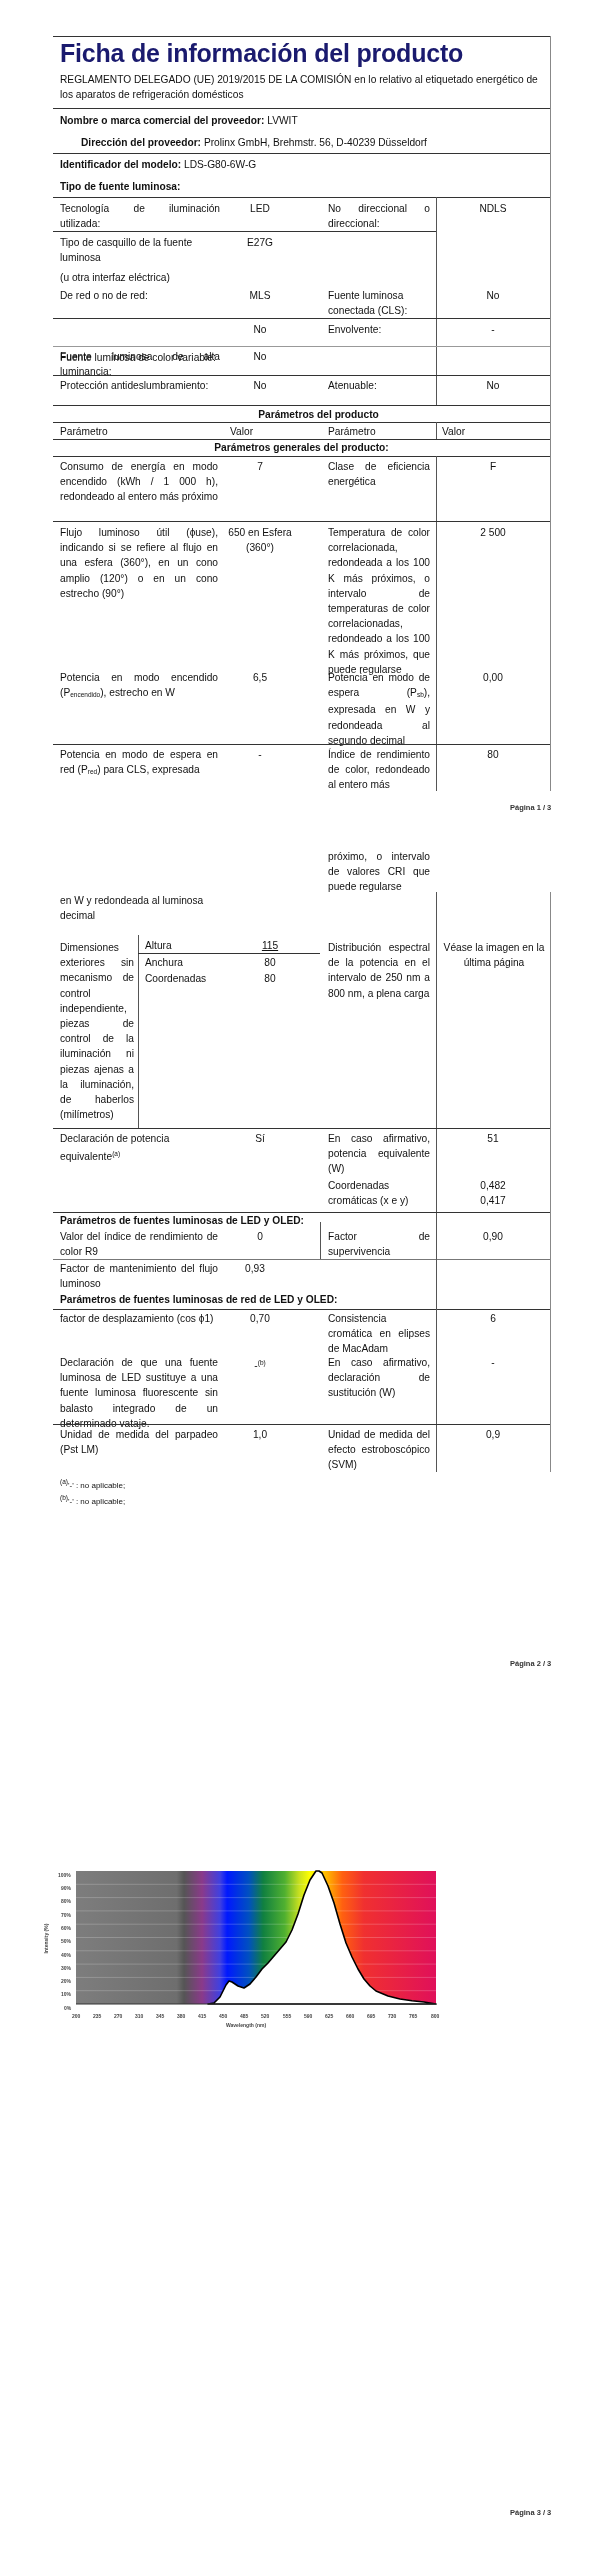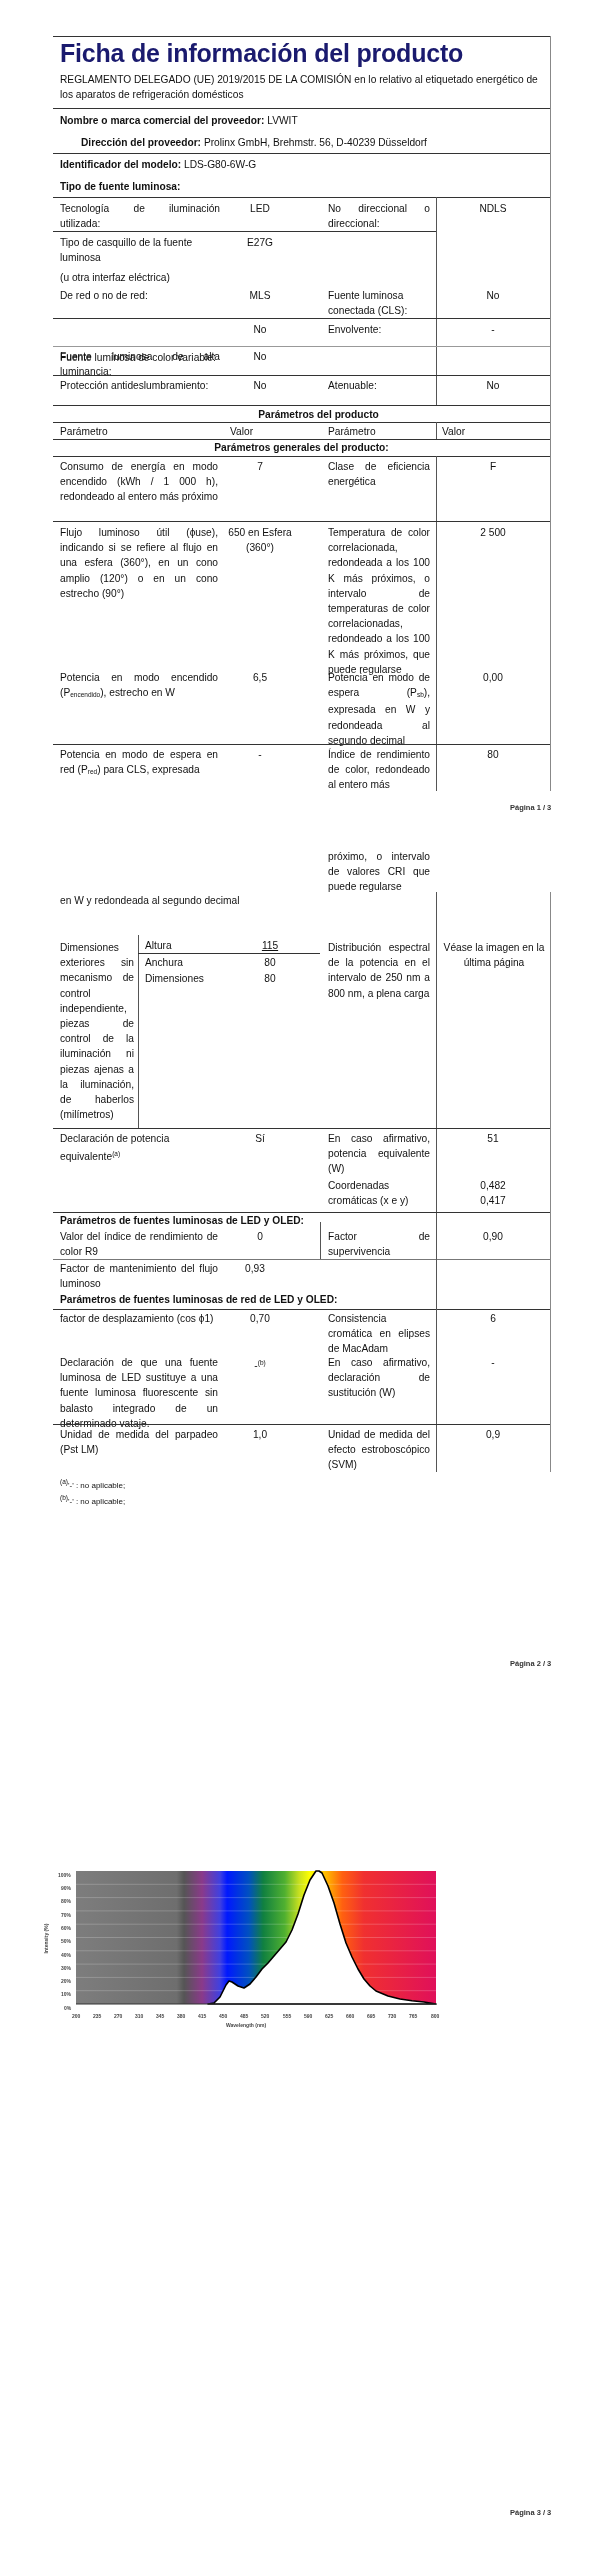--- a/index.html
+++ b/index.html
@@ -119,31 +119,31 @@
 </div>
 <div class="cell ctr" style="left:230px; top:747px; width:60px;">-</div>
 <div class="cell just" style="left:328px; top:747px; width:102px;">Índice de rendimiento de color, redondeado al entero más</div>
 <div class="cell ctr" style="left:436px; top:747px; width:114px;">80</div>
 
 <div class="abs page-num" style="left:510px; top:800px;">Página 1 / 3</div>
 
 <div class="vline" style="left:436px; top:892px; height:440px;"></div>
 <div class="vline light" style="left:550px; top:892px; height:580px;"></div>
 
-<div class="cell" style="left:60px; top:893px; width:180px;">en W y redondeada al segundo decimal</div>
+<div class="cell" style="left:60px; top:893px; width:180px;">en W y redondeada al luminosa decimal</div>
 <div class="cell just" style="left:328px; top:849px; width:102px;">próximo, o intervalo de valores CRI que puede regularse</div>
 
 <div class="vline" style="left:138px; top:935px; height:193px;"></div>
 <div class="hline" style="left:138px; top:953px; width:182px;"></div>
 <div class="cell just" style="left:60px; top:940px; width:74px;">Dimensiones exteriores sin mecanismo de control independiente, piezas de control de la iluminación ni piezas ajenas a la iluminación, de haberlos (milímetros)</div>
 <div class="cell" style="left:145px; top:938px;">Altura</div>
 <div class="cell ctr" style="left:255px; top:938px; width:30px;text-decoration:underline;">115</div>
 <div class="cell" style="left:145px; top:955px;">Anchura</div>
 <div class="cell ctr" style="left:255px; top:955px; width:30px;">80</div>
-<div class="cell" style="left:145px; top:971px;">Dimensiones</div>
+<div class="cell" style="left:145px; top:971px;">Coordenadas</div>
 <div class="cell ctr" style="left:255px; top:971px; width:30px;">80</div>
 
 <div class="cell just" style="left:328px; top:940px; width:102px;">Distribución espectral de la potencia en el intervalo de 250 nm a 800 nm, a plena carga</div>
 <div class="cell ctr" style="left:438px; top:940px; width:112px;">Véase la imagen en la última página</div>
 <div class="hline" style="left:53px; top:1128px; width:497px;"></div>
 
 <div class="cell" style="left:60px; top:1131px; width:158px;">
   <span>Declaración de potencia equivalente</span><span class="sup">(a)</span>
 </div>
 <div class="cell ctr" style="left:230px; top:1131px; width:60px;">Sí</div>

